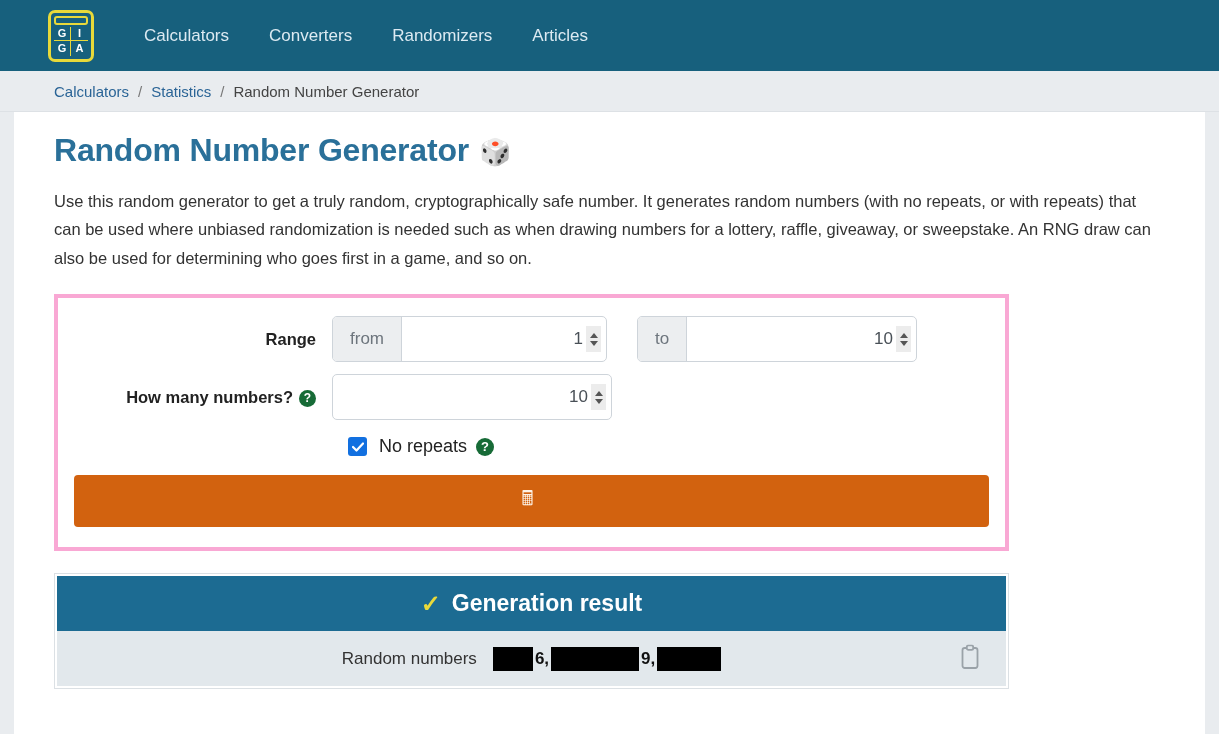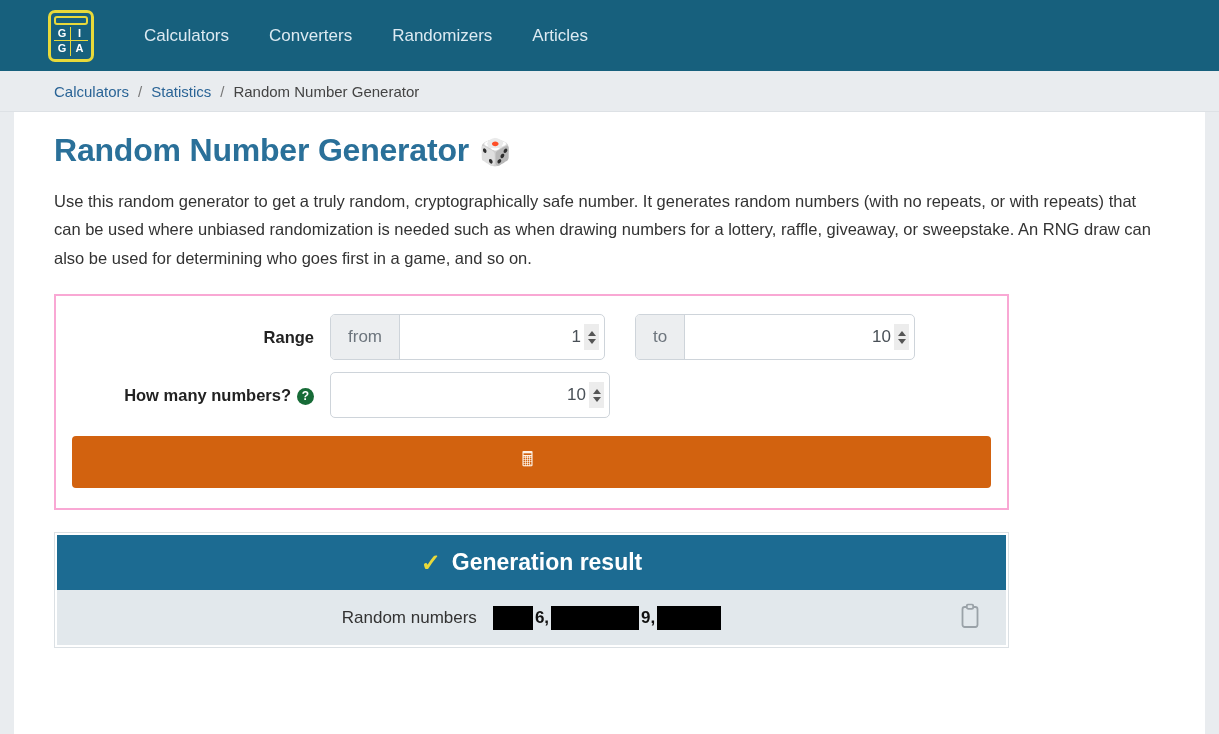--- a/index.html
+++ b/index.html
@@ -142,21 +142,21 @@
     margin: 18px 0 0 0;
     font-size: 16.5px;
     line-height: 1.72;
     color: #333;
     max-width: 1140px;
   }
 
   
   .card {
     margin-top: 22px;
-    border: 2px solid #f9a8d4;
+    border: 4px solid #f9a8d4;
     background: #fff;
     padding: 18px 16px 20px 16px;
     width: 955px;
     box-sizing: border-box;
   }
   .form-row {
     display: flex;
     align-items: center;
     margin-bottom: 12px;
   }
@@ -422,20 +422,29 @@
         <span class="numfield">
           <span class="numval">10</span>
           <span class="spin">
               <i class="up"></i>
               <i class="dn"></i>
             </span>
         </span>
       </div>
     </div>
 
+    <div class="check-row">
+      <span class="cbox">
+        <svg width="12" height="10" viewBox="0 0 12 10">
+          <path d="M1 5 L4.5 8.5 L11 1.5" stroke="#ffffff" stroke-width="2.2" fill="none" stroke-linecap="round" stroke-linejoin="round"></path>
+        </svg>
+      </span>
+      <span class="cb-label">No repeats</span>
+      <span class="help" style="margin-left:9px;width:18px;height:18px;font-size:13px;">?</span>
+    </div>
 
     <button class="btn-primary">
       <span class="bicon">🖩</span>
     </button>
   </div>
 
   <div class="result">
     <div class="result-head">
       <span class="tick">✓</span>
       <span>Generation result</span>

